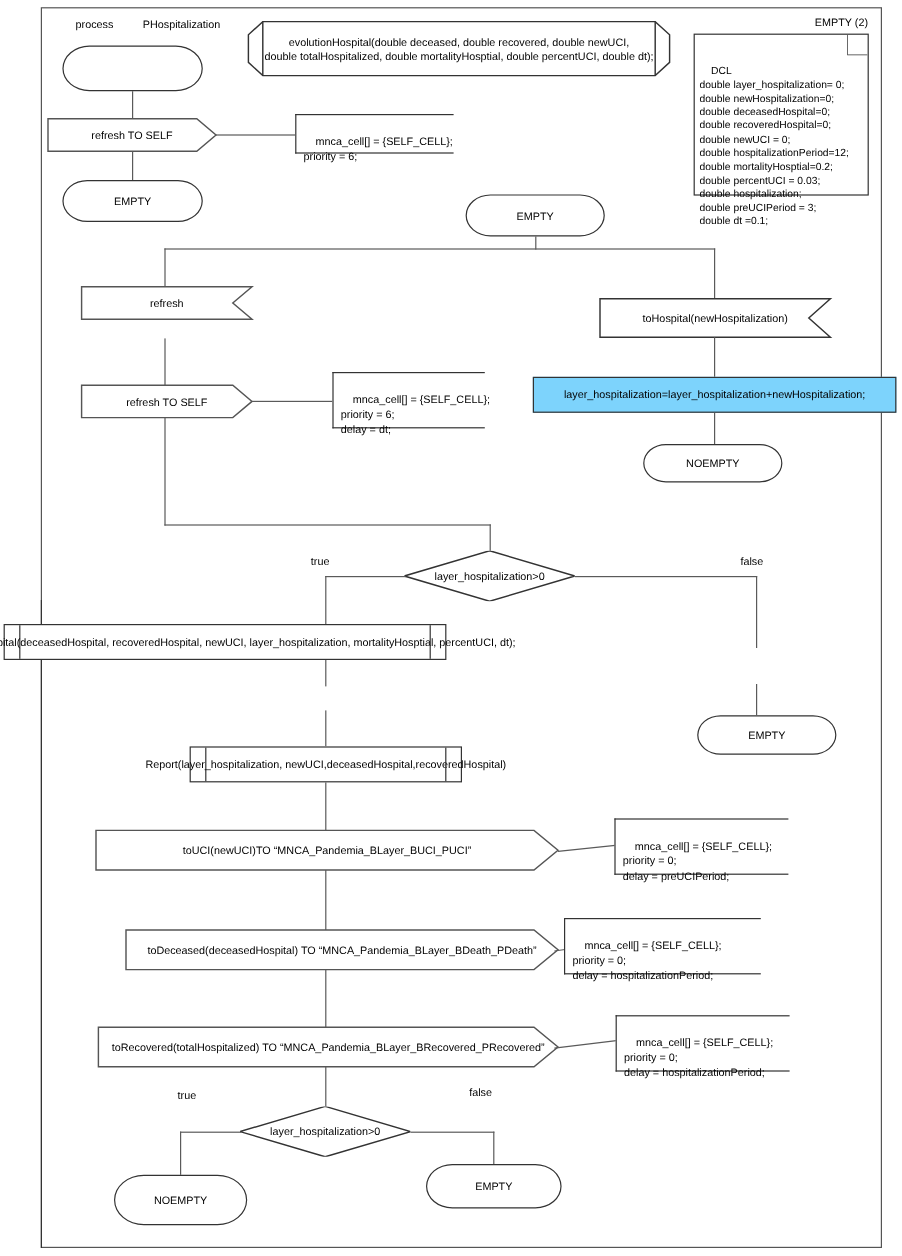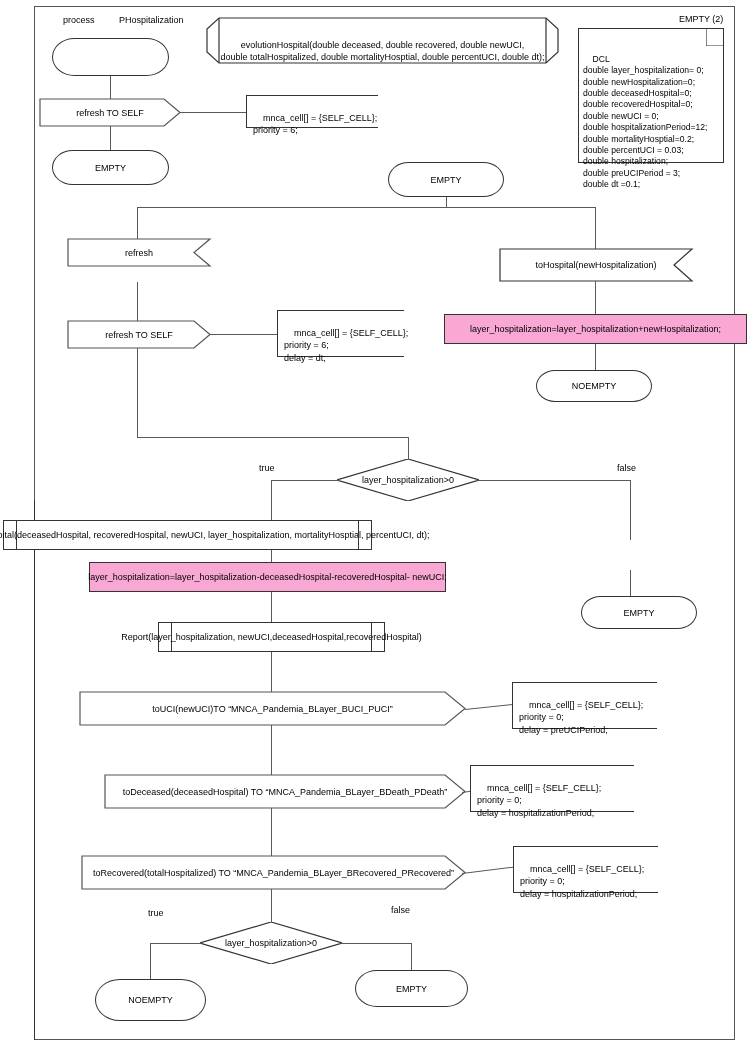--- a/index.html
+++ b/index.html
@@ -77,21 +77,21 @@
     display: flex; align-items: center; justify-content: center;
     width: 100%; height: 100%;
     font-size: 9px; white-space: nowrap;
   }
 
   
   .task {
     position: absolute;
     border: 1.2px solid #333;
     box-sizing: border-box;
-    background: #f9a8d4;
+    background: #7dd3fc;
     display: flex;
     align-items: center;
     justify-content: center;
     font-size: 9px;
     white-space: nowrap;
   }
 
   
   .proc {
     position: absolute;
@@ -155,21 +155,21 @@
     width: 17px; height: 17px;
   }
 
   
   .prochdr { position: absolute; }
   .prochdr svg { position: absolute; left: 0; top: 0; overflow: visible; }
   .prochdr .txt {
     position: absolute; left: 0; top: 0;
     width: 100%; height: 100%;
     display: flex; flex-direction: column;
-    align-items: center; justify-content: flex-end;
+    align-items: center; justify-content: center;
     font-size: 9px; line-height: 12px; white-space: nowrap;
   }
 </style>
 </head>
 <body>
 
 <div id="canvas">
 
   <div class="frame" style="left:34px; top:6px; width:701px; height:1034px;"></div>
 
@@ -317,23 +317,20 @@
   <div class="line-v" style="left:630px; top:570px; width:1.2px; height:26px;"></div>
   <div class="state" style="left:581px; top:596px; width:116px; height:33px;">
     <span>EMPTY</span>
   </div>
 
   <div class="proc" style="left:3px; top:520px; width:369px; height:30px;">
     <span class="ovf" style="position:absolute; left:50%; transform:translateX(-50%); white-space:nowrap;">evolutionHospital(deceasedHospital, recoveredHospital, newUCI, layer_hospitalization, mortalityHosptial, percentUCI, dt);</span>
   </div>
   <div class="line-v" style="left:271px; top:550px; width:1.2px; height:22px;"></div>
 
-  <div class="task" style="left:89px; top:562px; width:357px; height:30px;">
-    <span style="position:absolute; left:50%; transform:translateX(-50%); white-space:nowrap;">layer_hospitalization=layer_hospitalization-deceasedHospital-recoveredHospital- newUCI;</span>
-  </div>
   <div class="line-v" style="left:271px; top:592px; width:1.2px; height:30px;"></div>
 
   <div class="proc" style="left:158px; top:622px; width:227px; height:30px;">
     <span style="position:absolute; left:50%; transform:translateX(-50%); white-space:nowrap;">Report(layer_hospitalization, newUCI,deceasedHospital,recoveredHospital)</span>
   </div>
   <div class="line-v" style="left:271px; top:652px; width:1.2px; height:40px;"></div>
 
   <div class="out-wrap" style="left:80px; top:692px; width:385px; height:33px;">
     <svg width="385" height="33" viewBox="0 0 385 33">
       <path d="M 0 0 L 365 0 L 385 16.5 L 365 33 L 0 33 Z" fill="#ffffff" stroke="#555555" stroke-width="1.2"></path>

